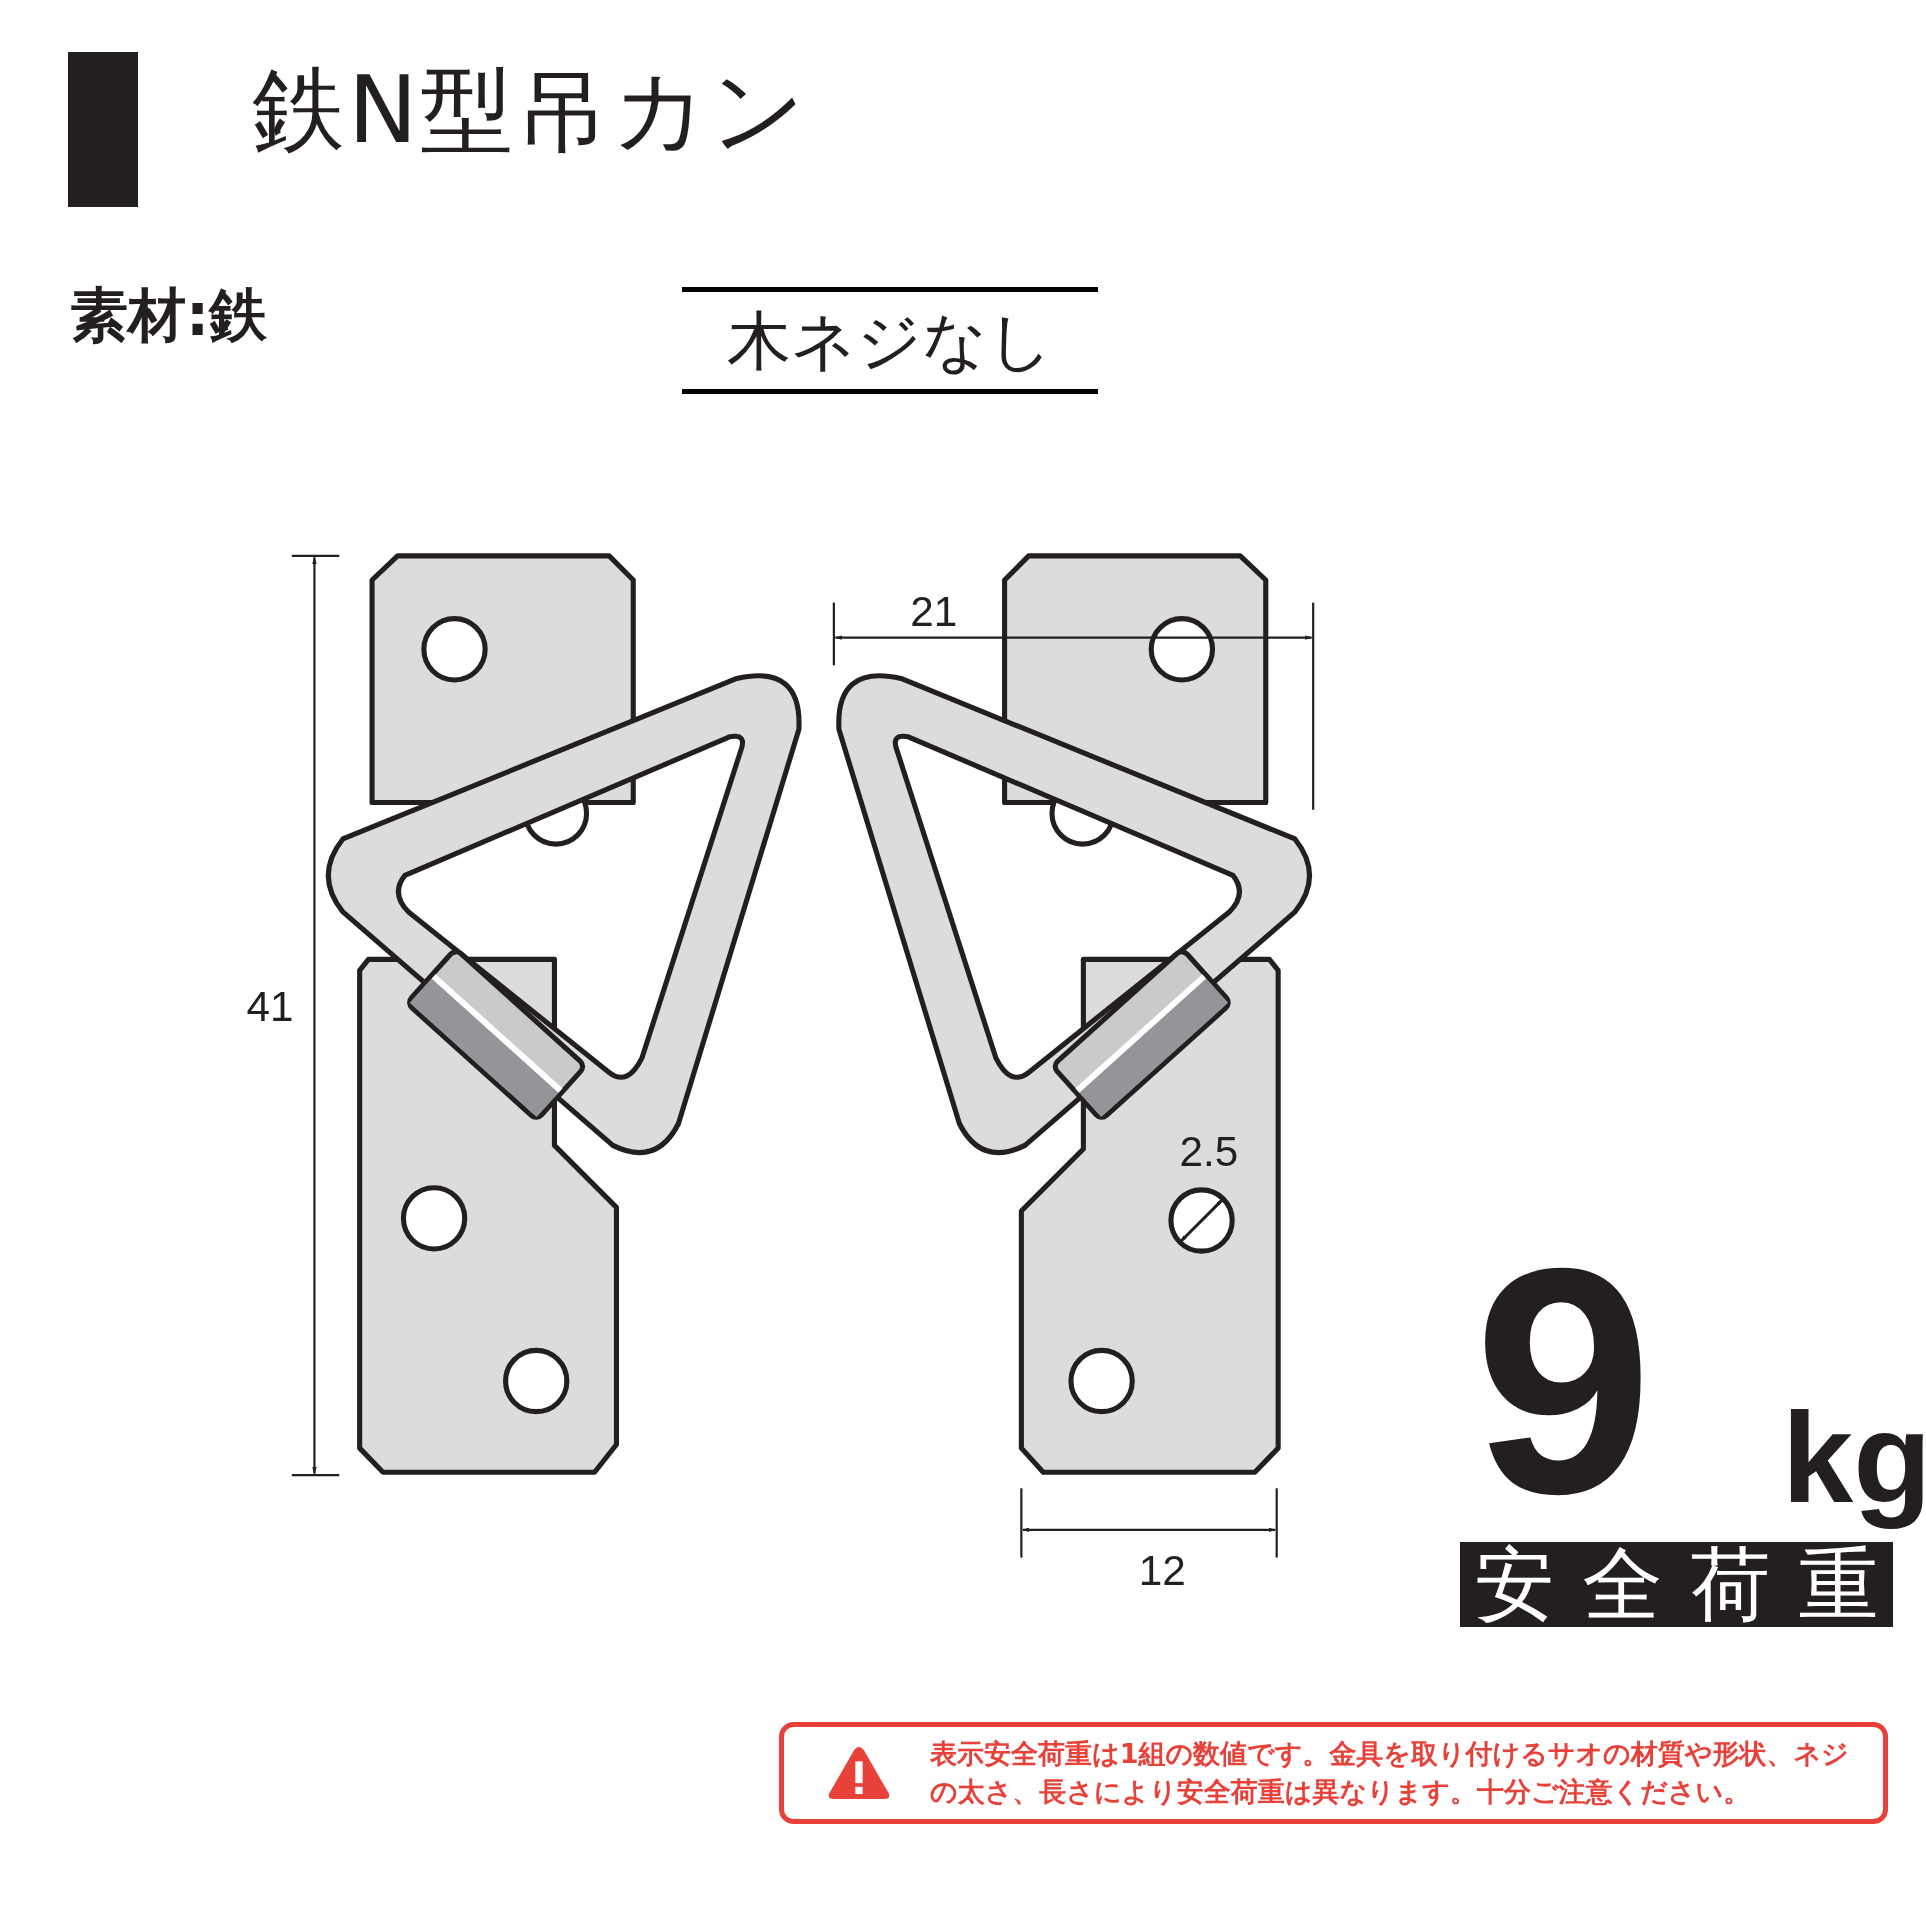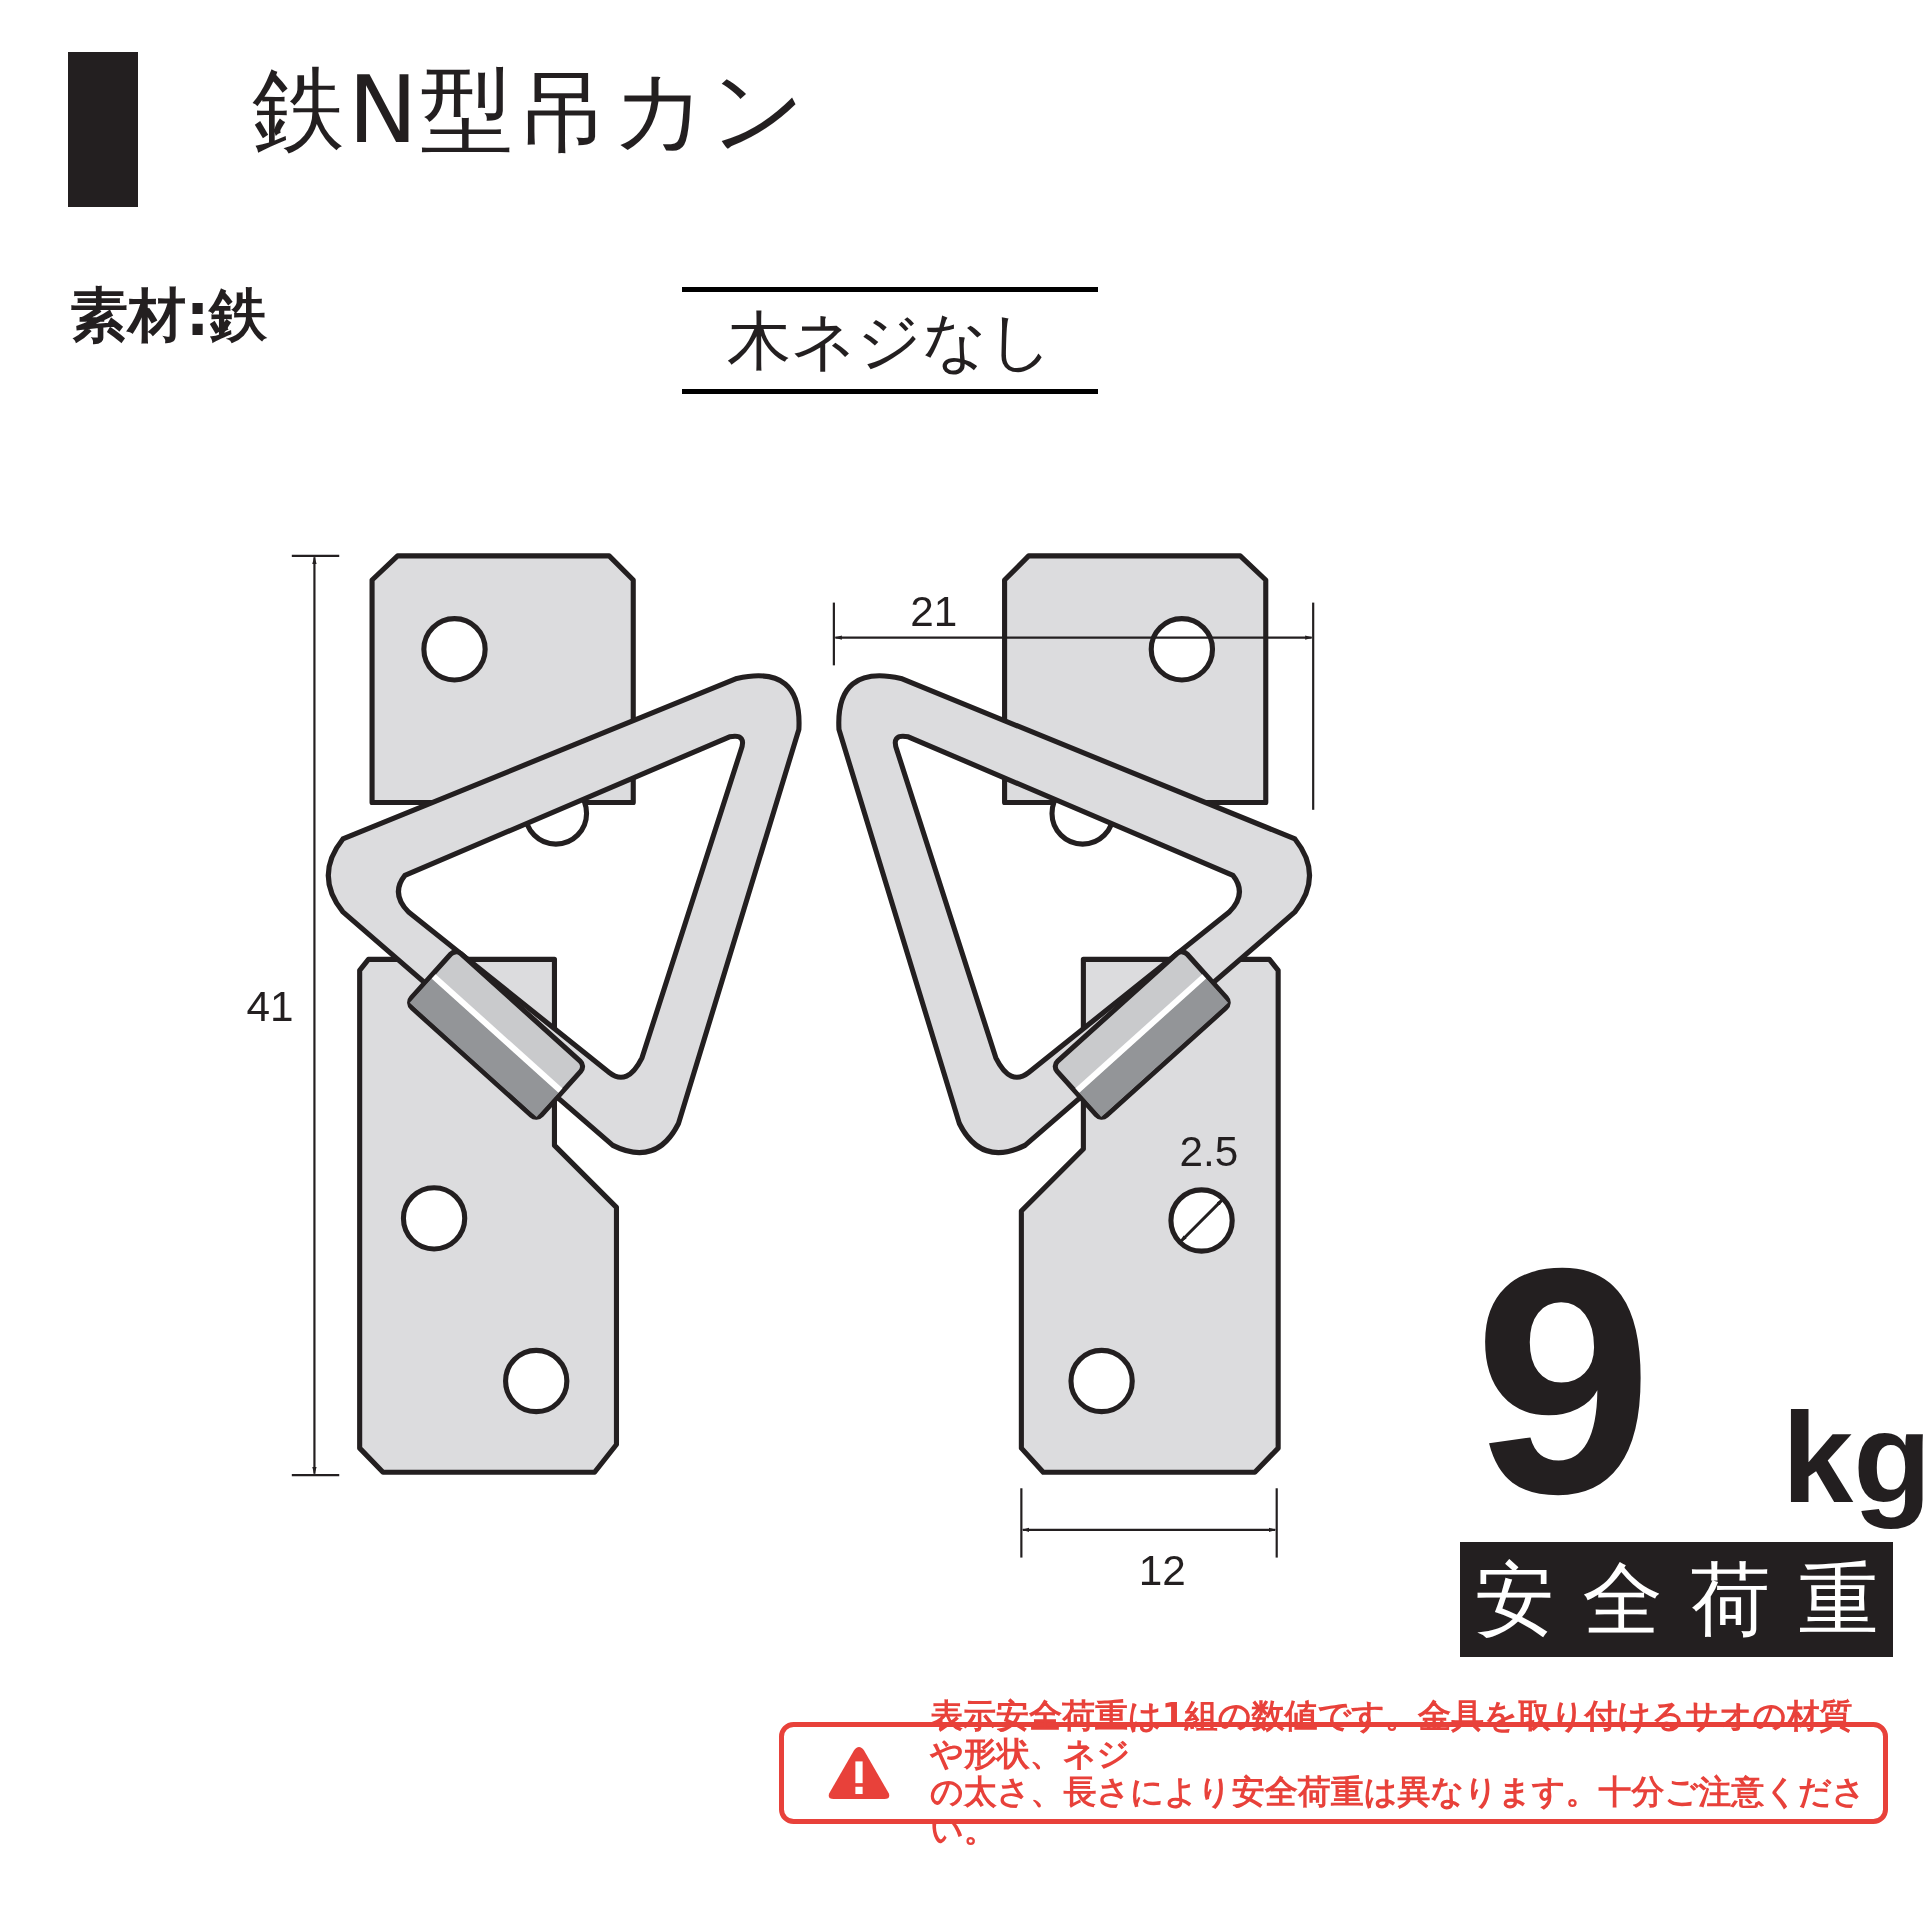--- a/index.html
+++ b/index.html
@@ -11,27 +11,27 @@
   .material { left: 70px; top: 286px; font-size: 58px; font-weight: bold; line-height: 1; }
   .nowood { left: 682px; top: 287px; width: 416px; height: 107px;
             border-top: 5.8px solid #000; border-bottom: 5.8px solid #000; box-sizing: border-box;
             display: flex; align-items: center; justify-content: center; }
   .nowood span { font-size: 64px; line-height: 1; }
   .diagram { left: 0; top: 0; width: 1926px; height: 1926px; }
   .load-num { left: 1474px; top: 1220px; font-family: "Liberation Sans", sans-serif; font-weight: bold;
               font-size: 321px; line-height: 1; letter-spacing: -7.3px; }
   .load-unit { left: 1766px; top: 1394px; font-family: "Liberation Sans", sans-serif; font-weight: bold;
                font-size: 128px; line-height: 1; margin-left: 16px; }
-  .load-label { left: 1460px; top: 1542px; width: 433px; height: 115px; background: #231f20; color: #fff;
+  .load-label { left: 1460px; top: 1542px; width: 433px; height: 85px; background: #231f20; color: #fff;
                 display: flex; align-items: center; justify-content: center; }
   .load-label span { font-size: 80px; letter-spacing: 28px; margin-right: -28px; line-height: 1; }
   .warning { left: 779px; top: 1722px; width: 1109px; height: 102px; border: 5.1px solid #e8413a;
              border-radius: 14.6px; box-sizing: border-box; display: flex; align-items: center; }
   .warning-icon { width: 66px; height: 58px; margin-left: 42px; margin-right: 38px; flex: none; }
-  .warning-text { color: #e8413a; font-weight: bold; font-size: 33px; line-height: 38px; }
+  .warning-text { color: #e8413a; font-weight: bold; font-size: 27px; line-height: 38px; }
   .dimlabel { font-family: "Liberation Sans", sans-serif; font-size: 58px; fill: #231f20; }
 </style>
 </head>
 <body>
 
 <div class="abs title-bar"></div>
 <div class="abs title">鉄N型吊カン</div>
 <div class="abs material">素材:鉄</div>
 <div class="abs nowood">
   <span>木ネジなし</span>

